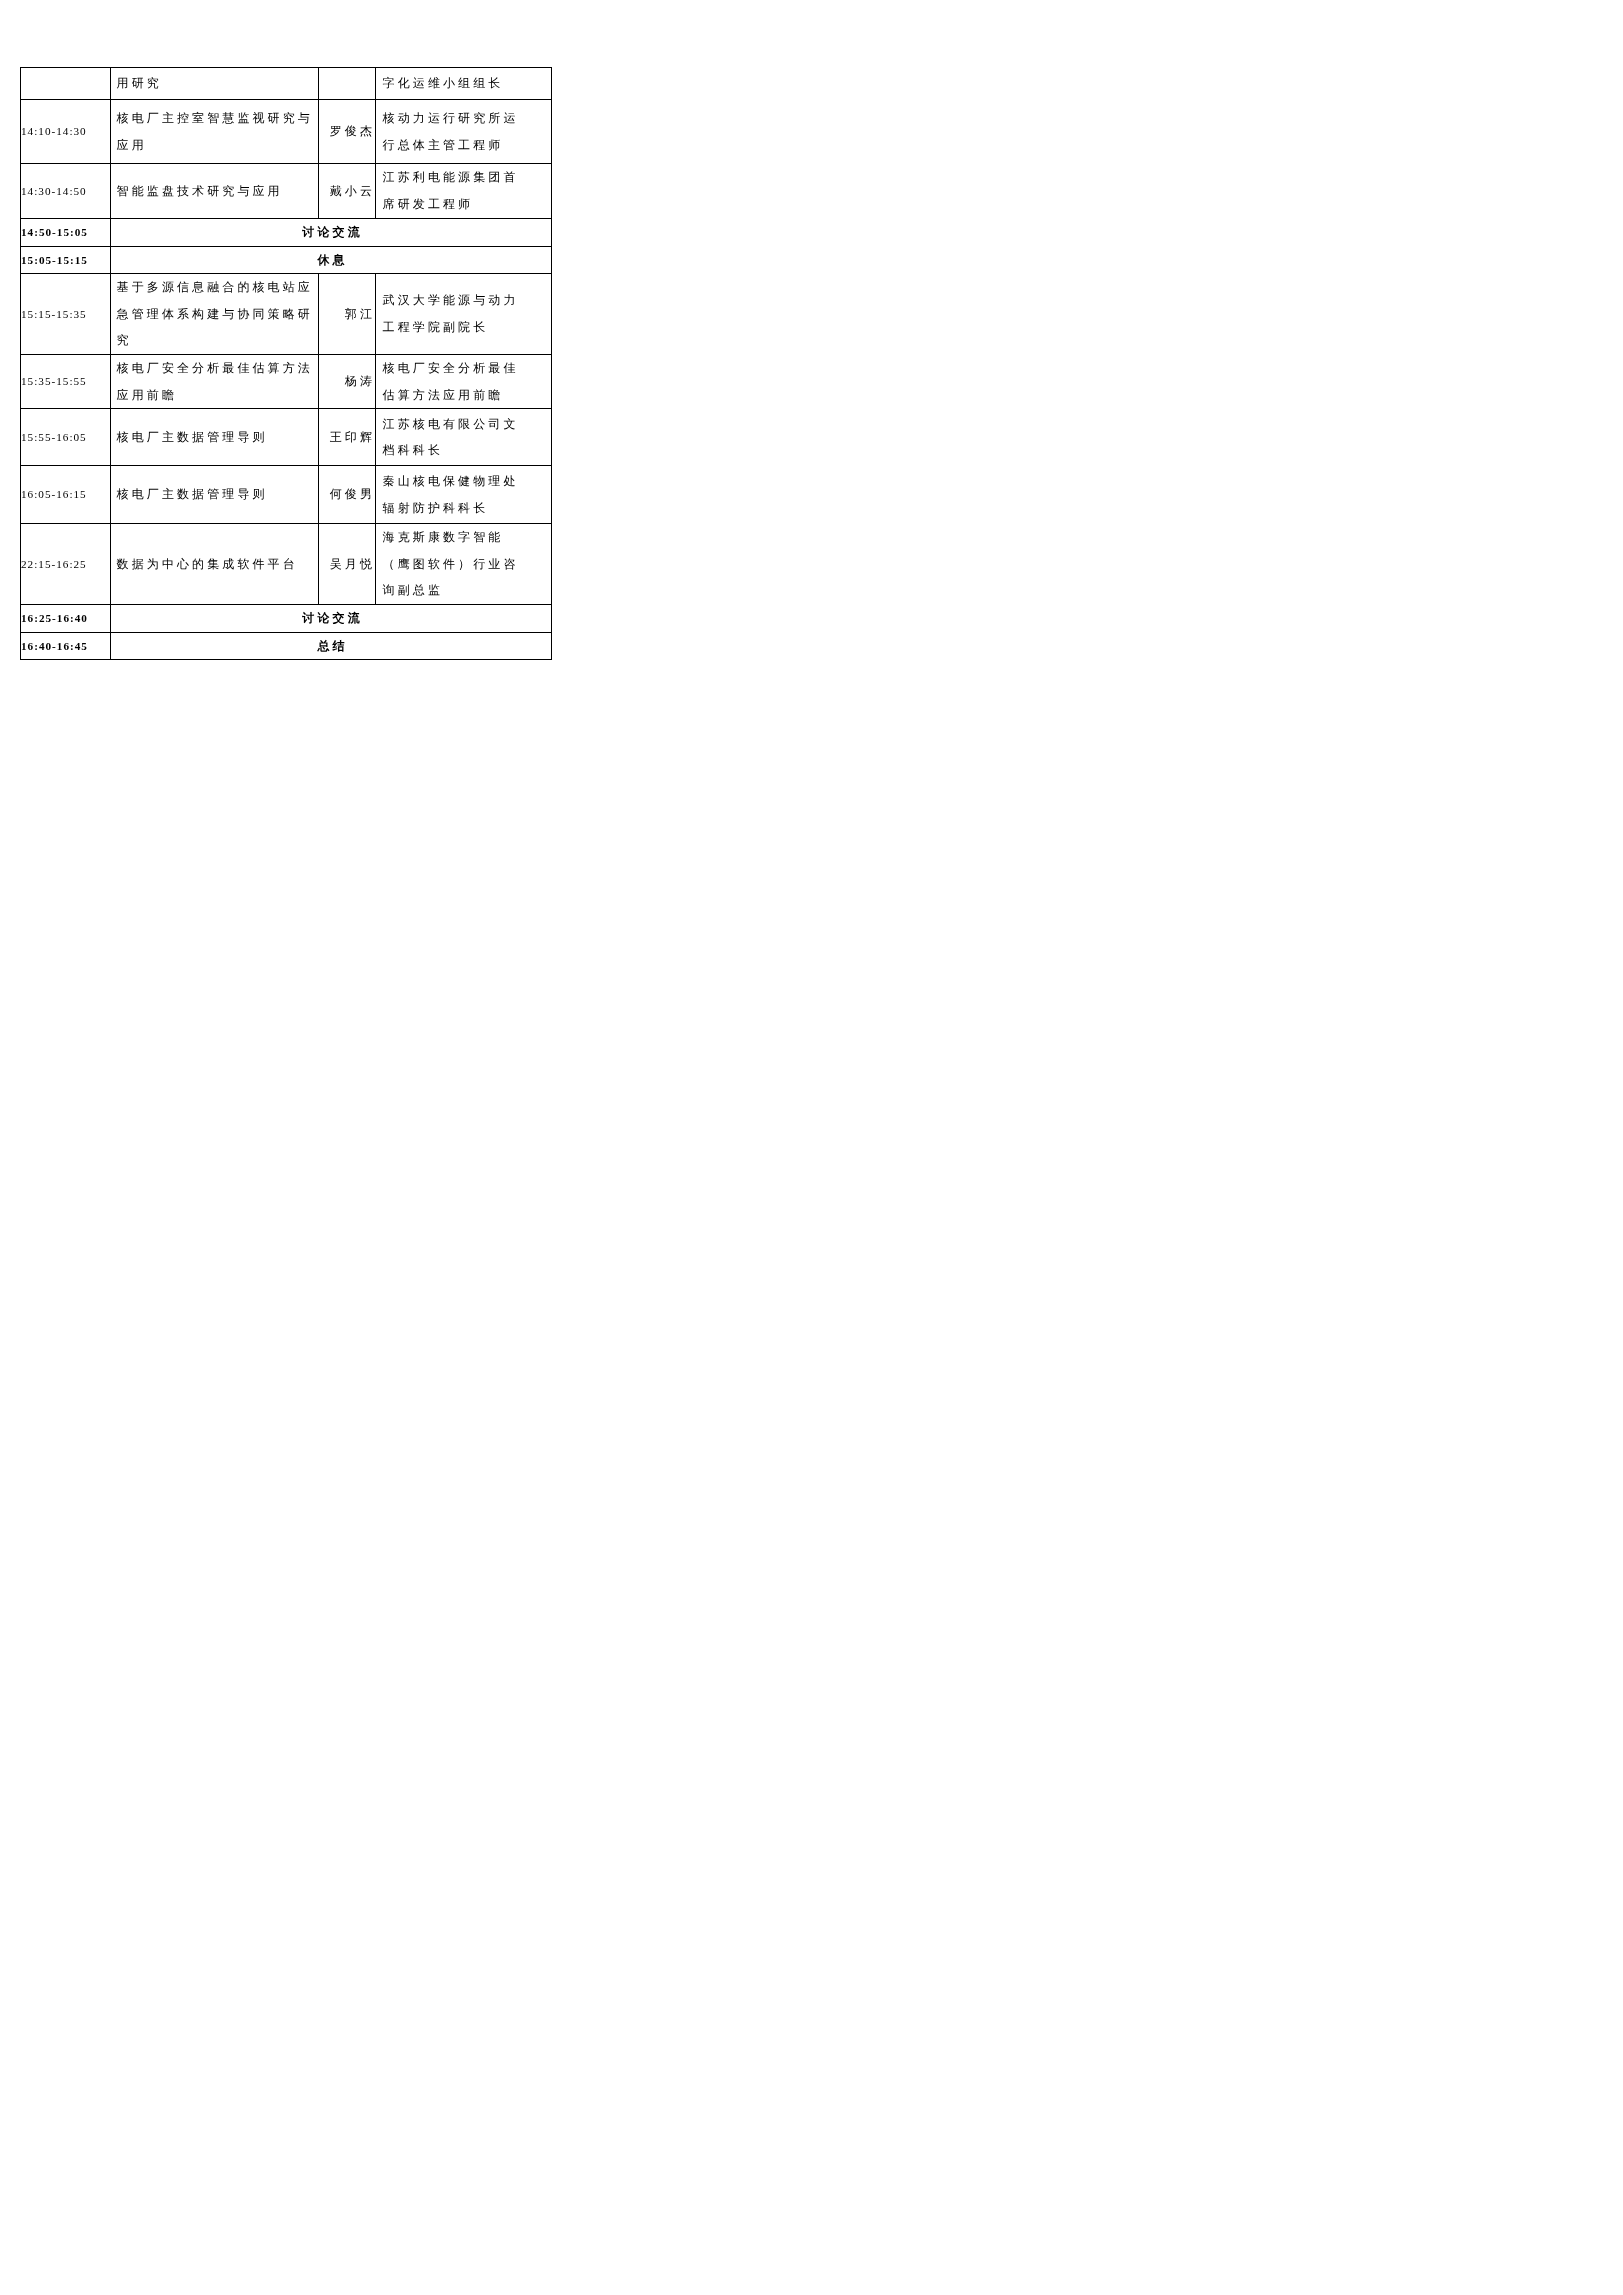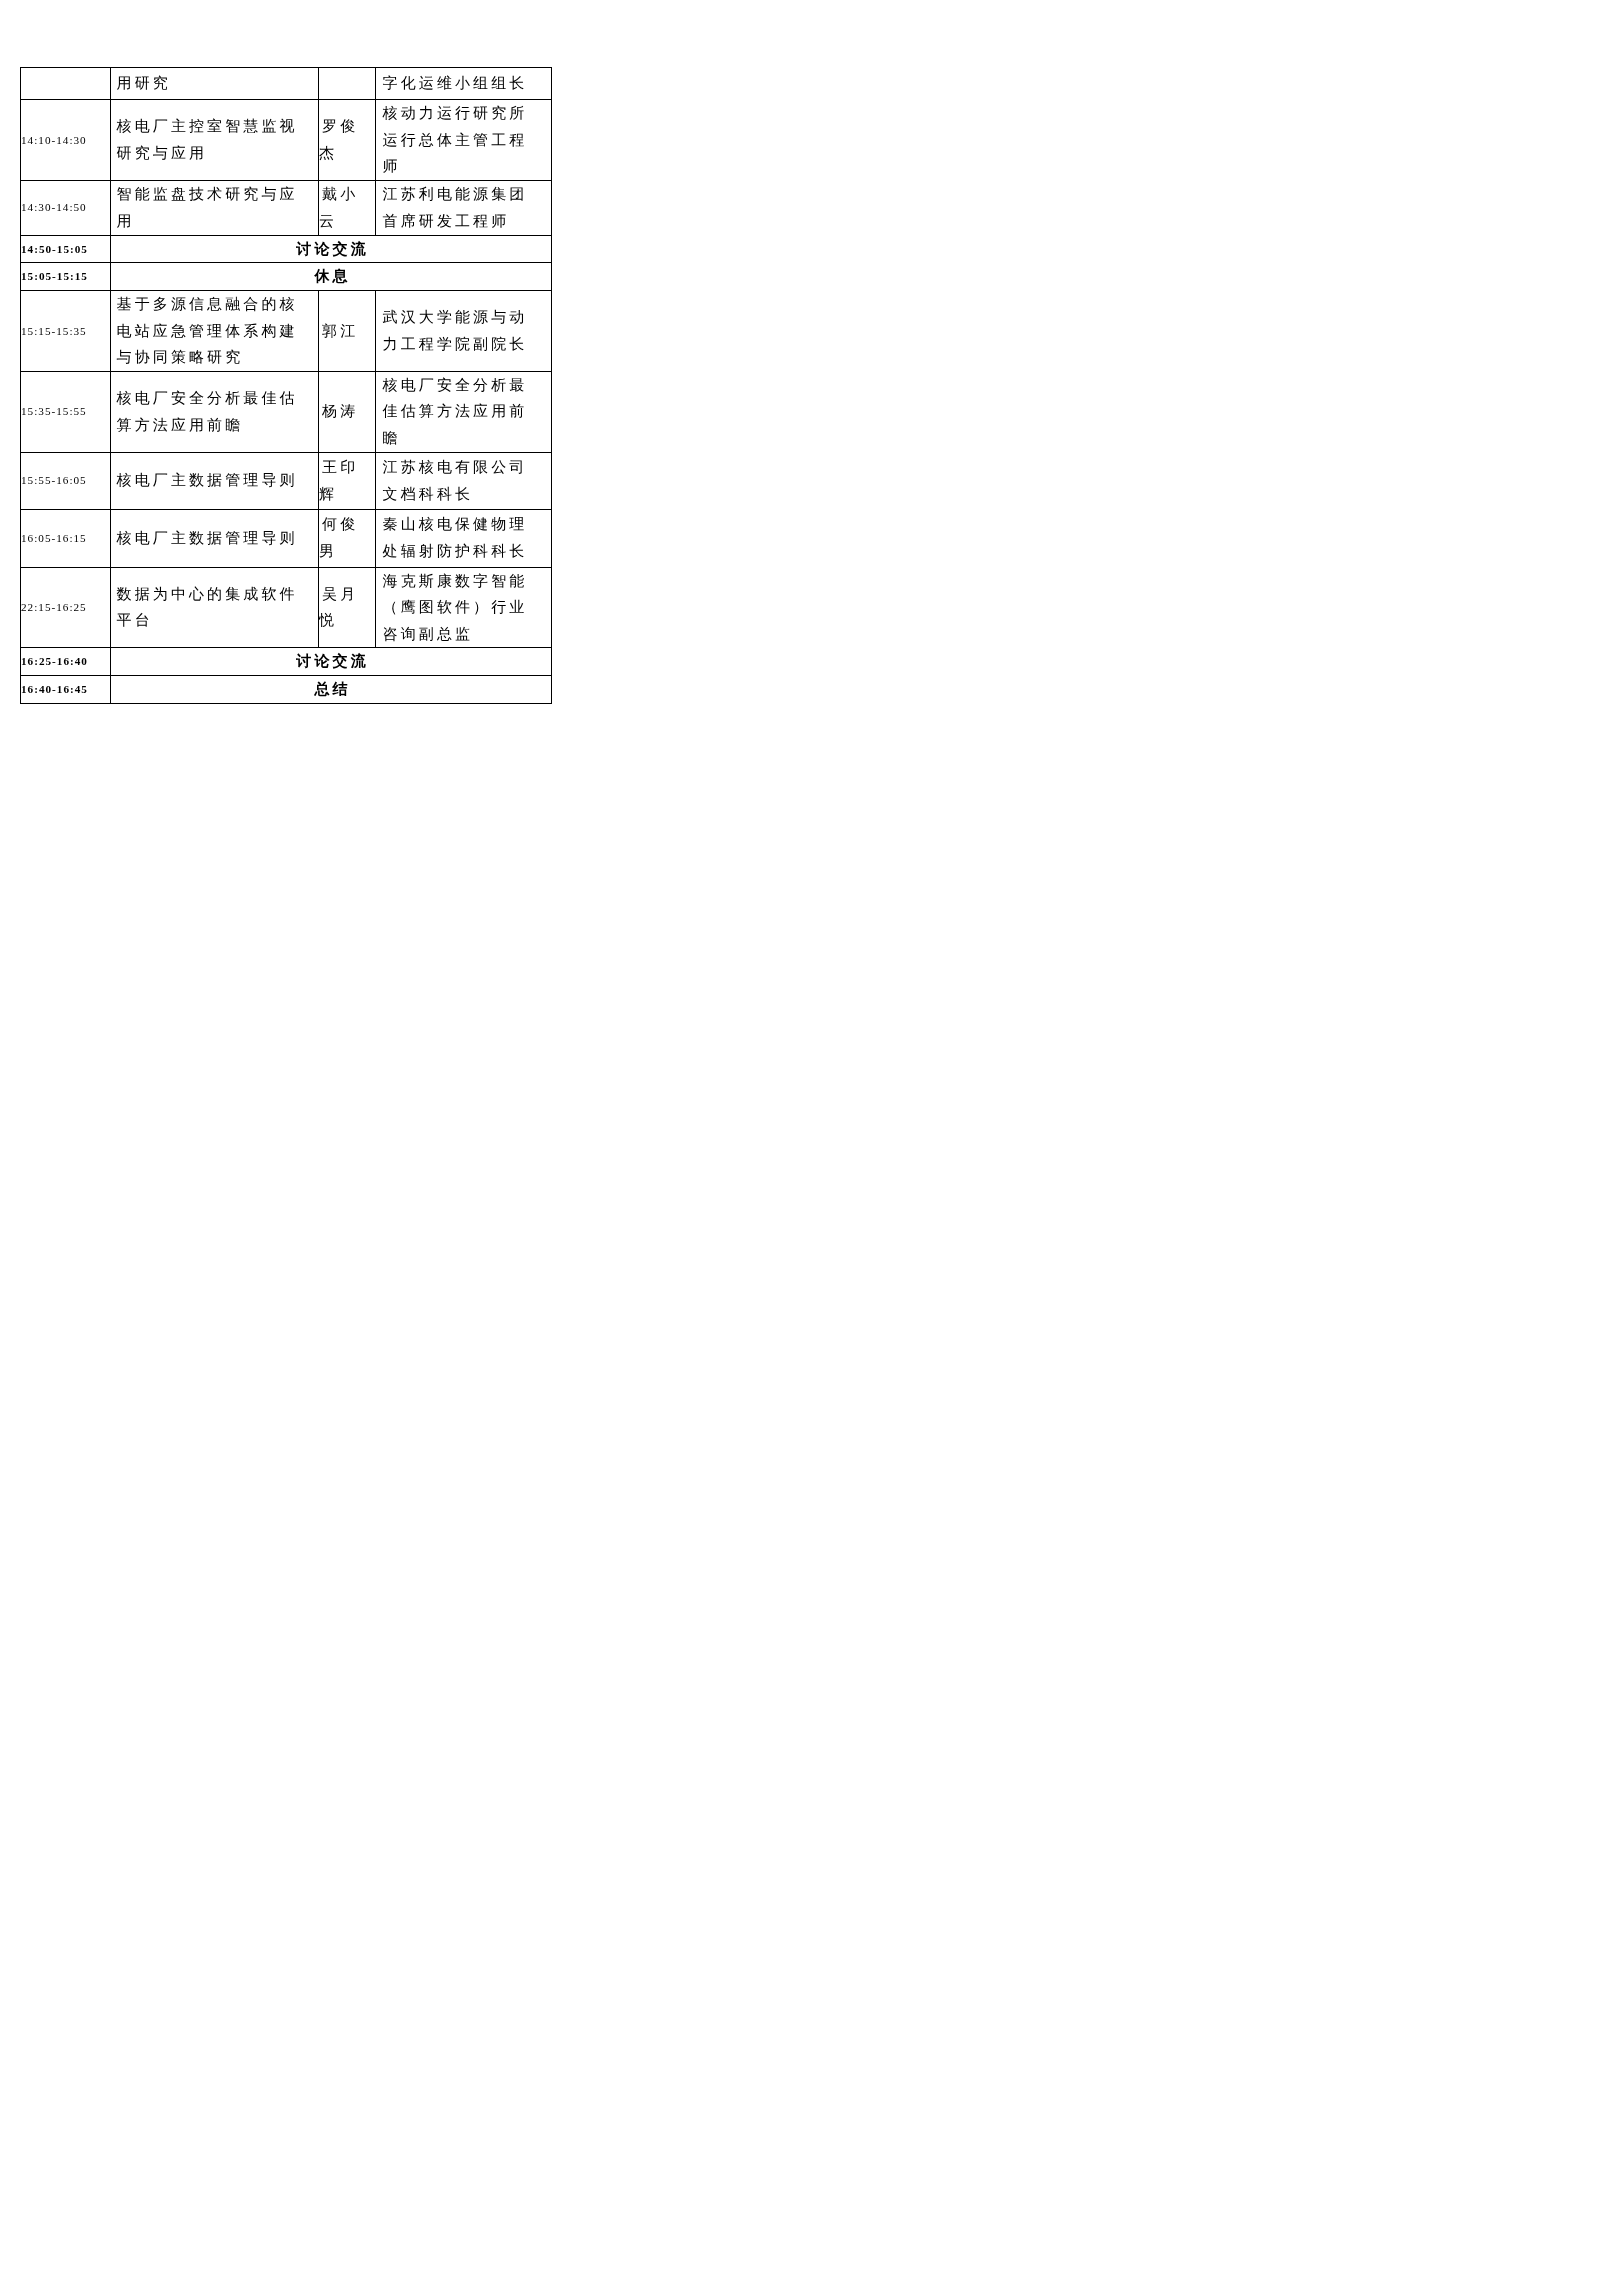--- a/index.html
+++ b/index.html
@@ -28,21 +28,21 @@
   col.c-spk   { width: 57px; }
   col.c-aff   { width: 176px; }
 
   td.cell {
     border-left: 0.5px solid #000;
     border-right: 0.5px solid #000;
     border-top: 1px solid #000;
     border-bottom: 1px solid #000;
     vertical-align: middle;
     padding: 0;
-    font-size: 15px;
+    font-size: 12px;
     line-height: 26.6px;
     overflow: hidden;
   }
   td.time {
     text-align: left;
     letter-spacing: 1px;
     font-size: 11.2px;
   }
   td.zh {
     letter-spacing: 3.1px;
@@ -52,21 +52,21 @@
     padding-left: 5.6px;
     padding-right: 5.1px;
   }
   td.aff {
     text-align: left;
     padding-left: 6.6px;
     padding-right: 21px;
     margin-left: 8px;
   }
   td.spk {
-    text-align: left;
+    text-align: right;
     text-indent: 3.1px; 
   }
   td.merged {
     text-align: center;
     text-indent: 3.1px;
   }
   .bold { font-weight: bold; }
 </style>
 </head>
 <body>

